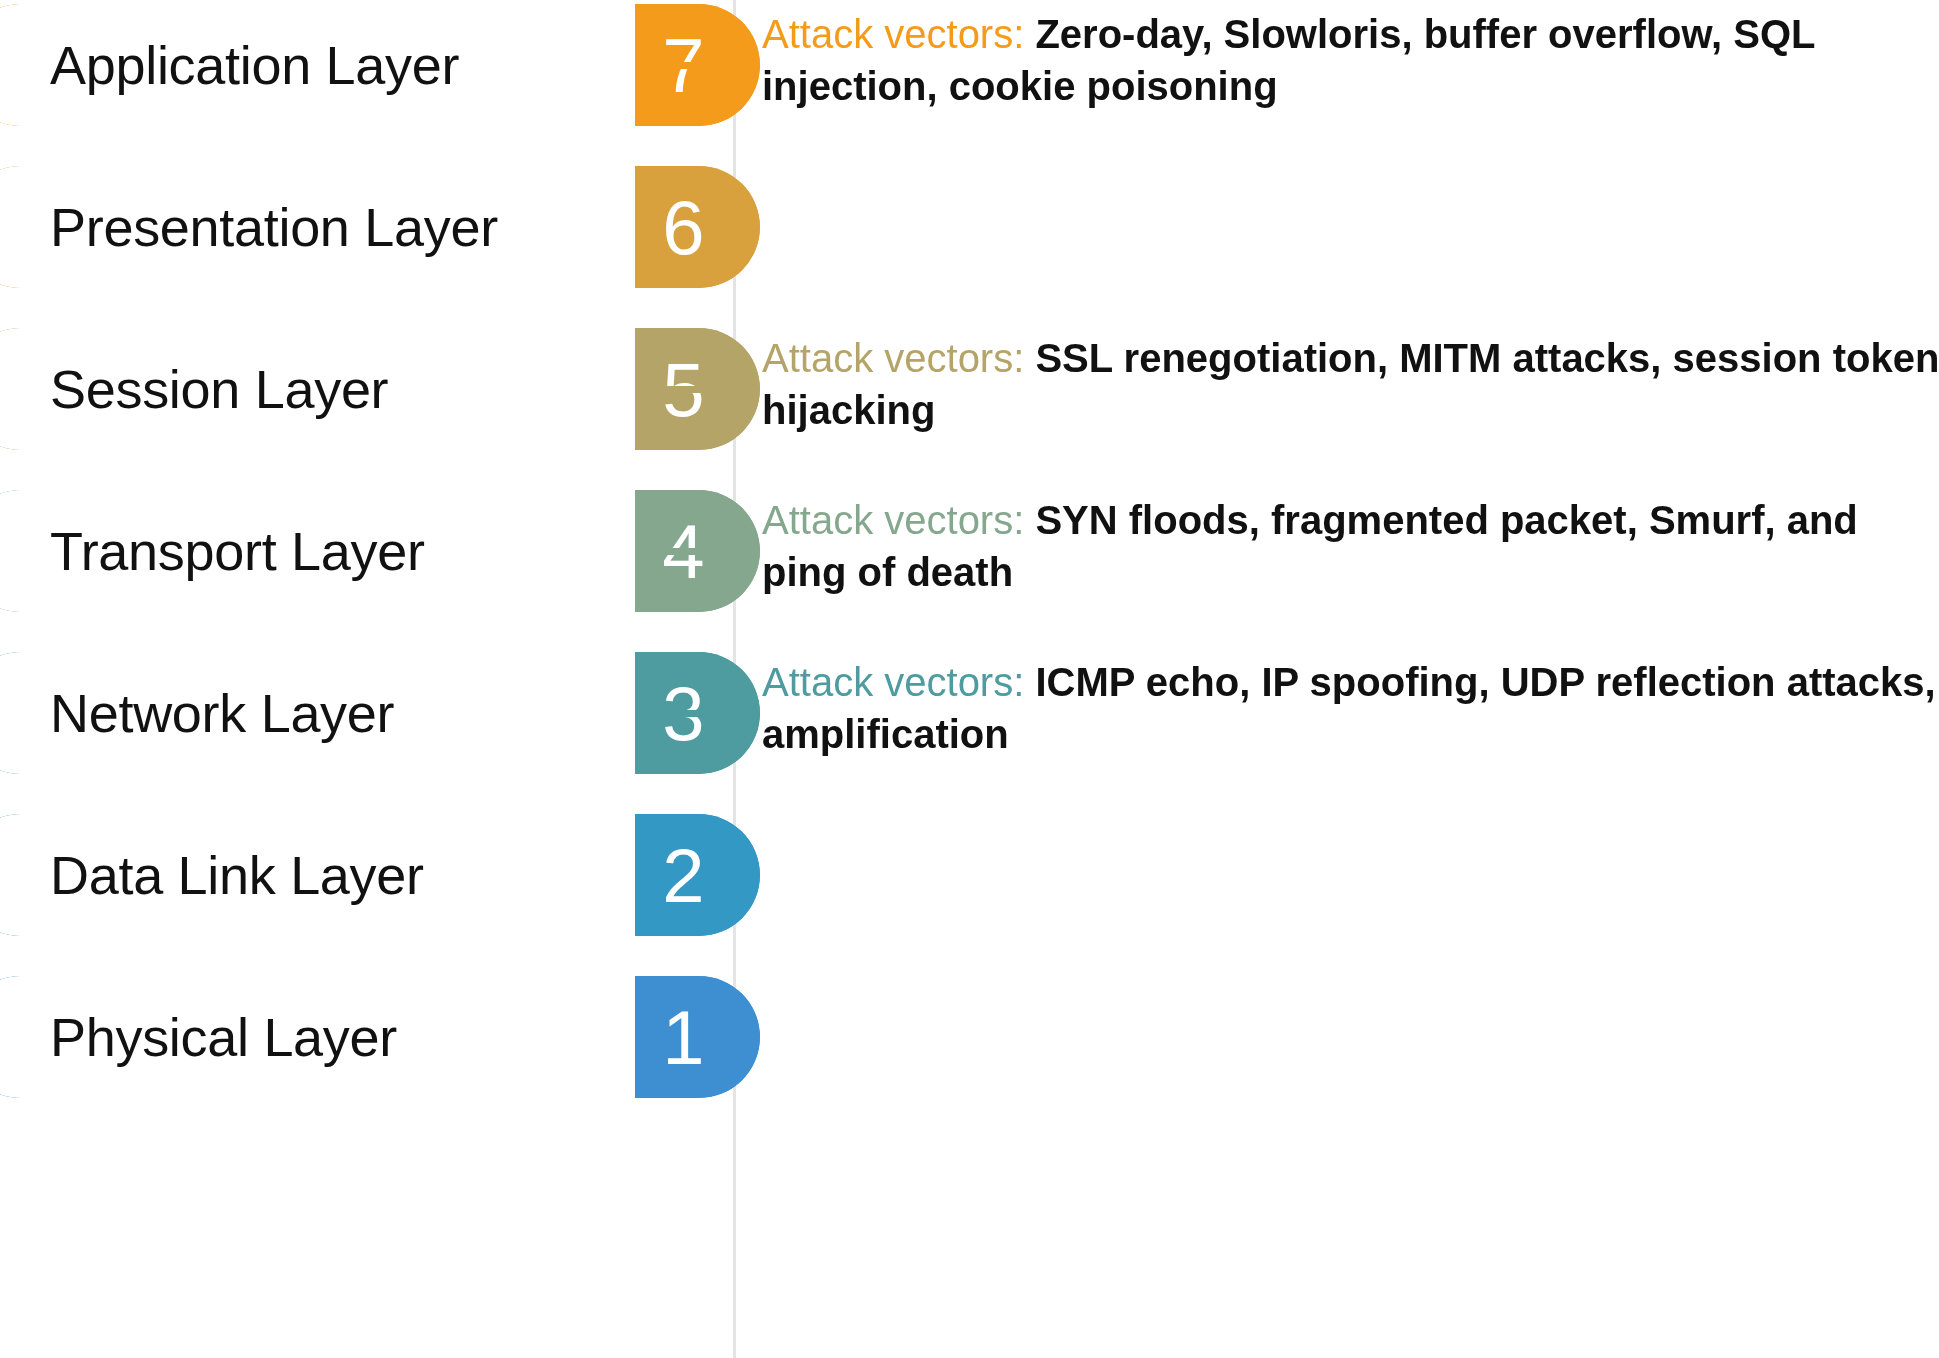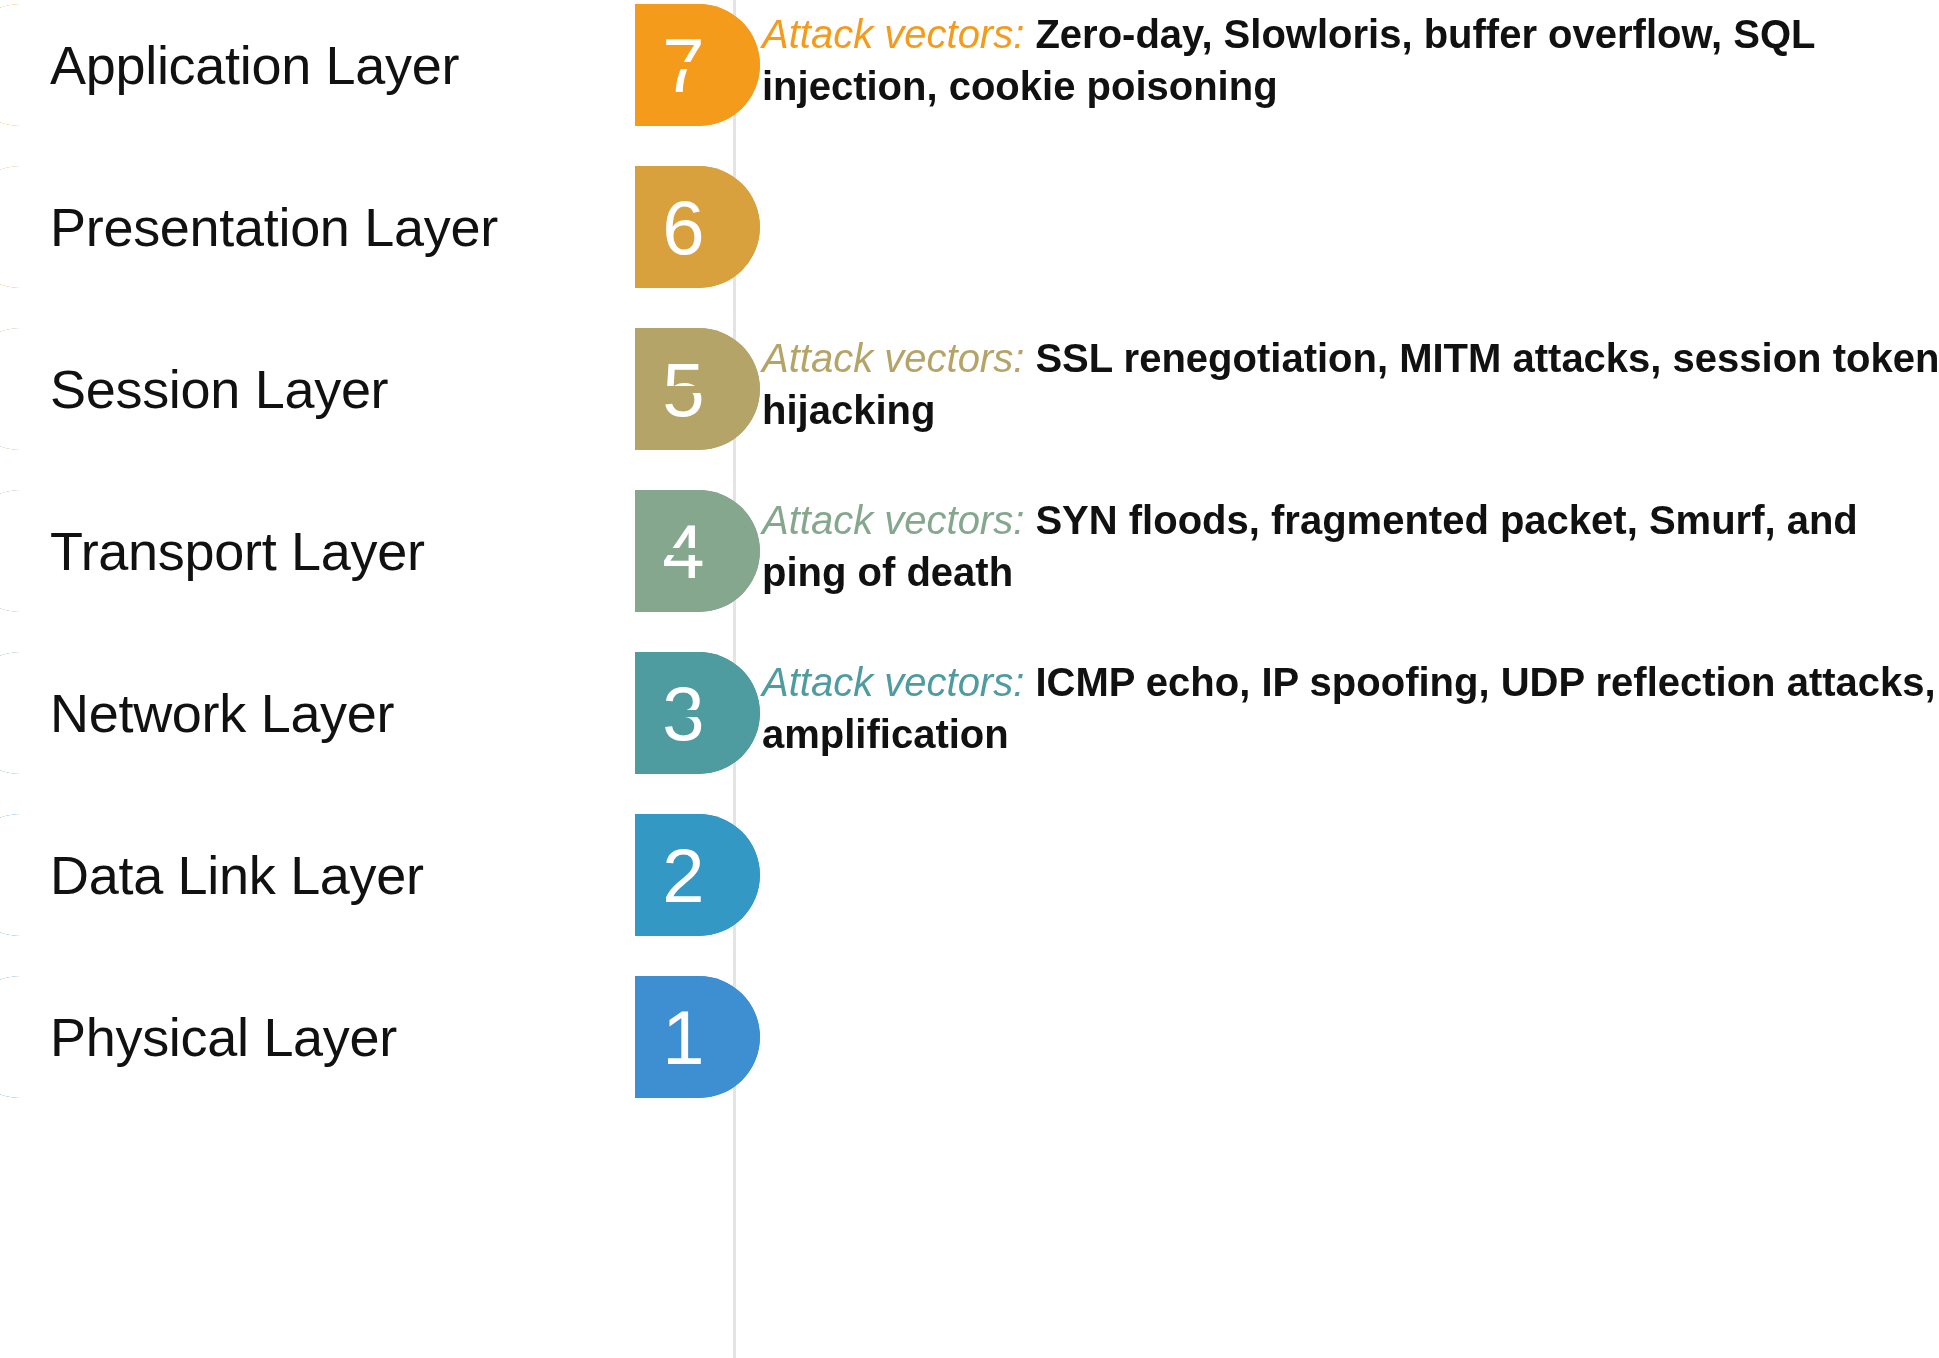--- a/index.html
+++ b/index.html
@@ -86,21 +86,20 @@
     position: absolute;
     left: 762px;
     width: 1180px;
     font-size: 40px;
     line-height: 1.30;
     color: #111111;
     font-weight: 700;
   }
   .note .lead {
     font-weight: 400;
-    font-style: italic;
   }
 </style>
 </head>
 <body>
 
 <div id="stage">
   <div class="divider"></div>
   <div id="pills">
       <div class="pill" style="top: 4px; height: 122px; background: rgb(245, 155, 28);">
         <div class="pill-label">Application Layer</div>

